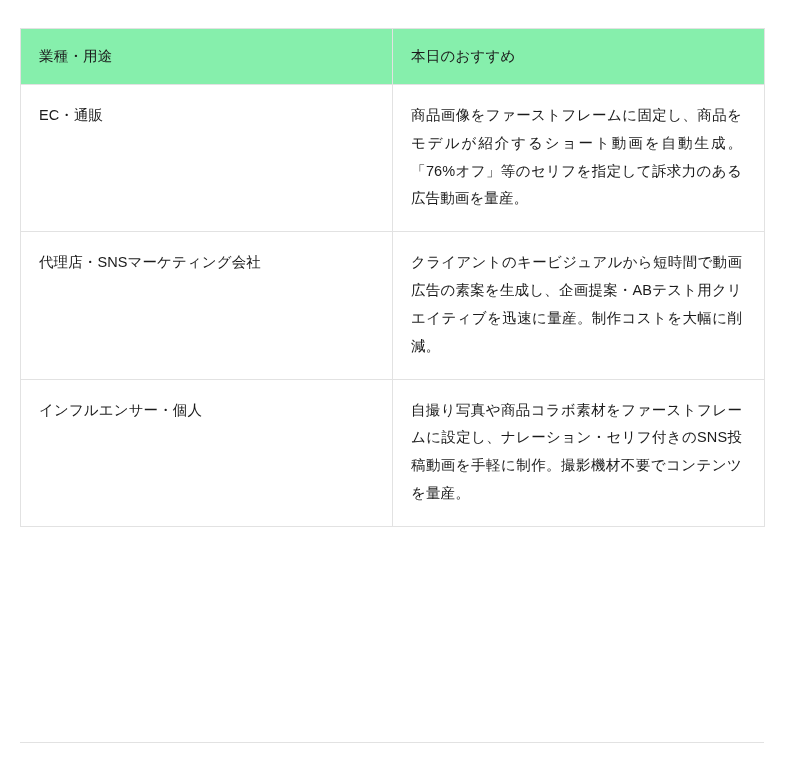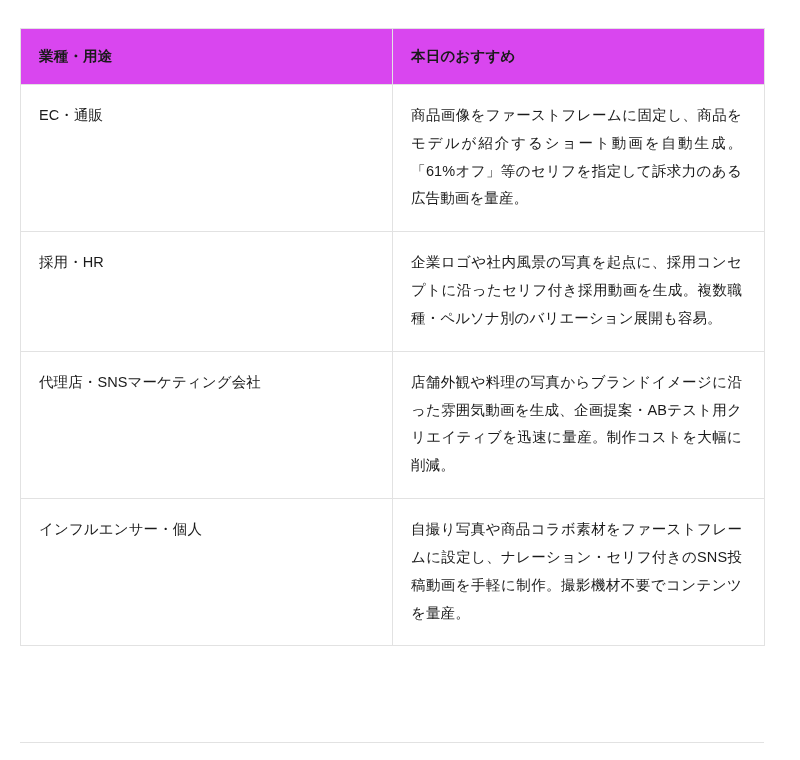--- a/index.html
+++ b/index.html
@@ -24,22 +24,22 @@
   table.scenario-table {
     width: 744px;
     border-collapse: collapse;
     table-layout: fixed;
     font-size: 14.5px;
   }
   table.scenario-table col.col-industry { width: 372px; }
   table.scenario-table col.col-scenario { width: 372px; }
 
   table.scenario-table thead th {
-    background: #d946ef;
-    font-weight: bold;
+    background: #86efac;
+    font-weight: normal;
     text-align: left;
     color: #1a1a1a;
     padding: 18px 22px 18px 18px;
     border-top: 1px solid #e2e2e2;
     border-bottom: 1px solid #e2e2e2;
     border-right: 1px solid #e2e2e2;
     font-size: 14.5px;
     vertical-align: middle;
     letter-spacing: 0.2px;
   }
@@ -87,29 +87,25 @@
     </colgroup>
     <thead>
       <tr>
         <th>業種・用途</th>
         <th>本日のおすすめ</th>
       </tr>
     </thead>
     <tbody>
       <tr>
         <td class="industry">EC・通販</td>
-        <td class="scenario">商品画像をファーストフレームに固定し、商品をモデルが紹介するショート動画を自動生成。「61%オフ」等のセリフを指定して訴求力のある広告動画を量産。</td>
-      </tr>
-      <tr>
-        <td class="industry">採用・HR</td>
-        <td class="scenario">企業ロゴや社内風景の写真を起点に、採用コンセプトに沿ったセリフ付き採用動画を生成。複数職種・ペルソナ別のバリエーション展開も容易。</td>
+        <td class="scenario">商品画像をファーストフレームに固定し、商品をモデルが紹介するショート動画を自動生成。「76%オフ」等のセリフを指定して訴求力のある広告動画を量産。</td>
       </tr>
       <tr>
         <td class="industry">代理店・SNSマーケティング会社</td>
-        <td class="scenario">店舗外観や料理の写真からブランドイメージに沿った雰囲気動画を生成、企画提案・ABテスト用クリエイティブを迅速に量産。制作コストを大幅に削減。</td>
+        <td class="scenario">クライアントのキービジュアルから短時間で動画広告の素案を生成し、企画提案・ABテスト用クリエイティブを迅速に量産。制作コストを大幅に削減。</td>
       </tr>
       <tr>
         <td class="industry">インフルエンサー・個人</td>
         <td class="scenario">自撮り写真や商品コラボ素材をファーストフレームに設定し、ナレーション・セリフ付きのSNS投稿動画を手軽に制作。撮影機材不要でコンテンツを量産。</td>
       </tr>
     </tbody>
   </table>
 
   <div class="trailing-rule"></div>
 </div>

